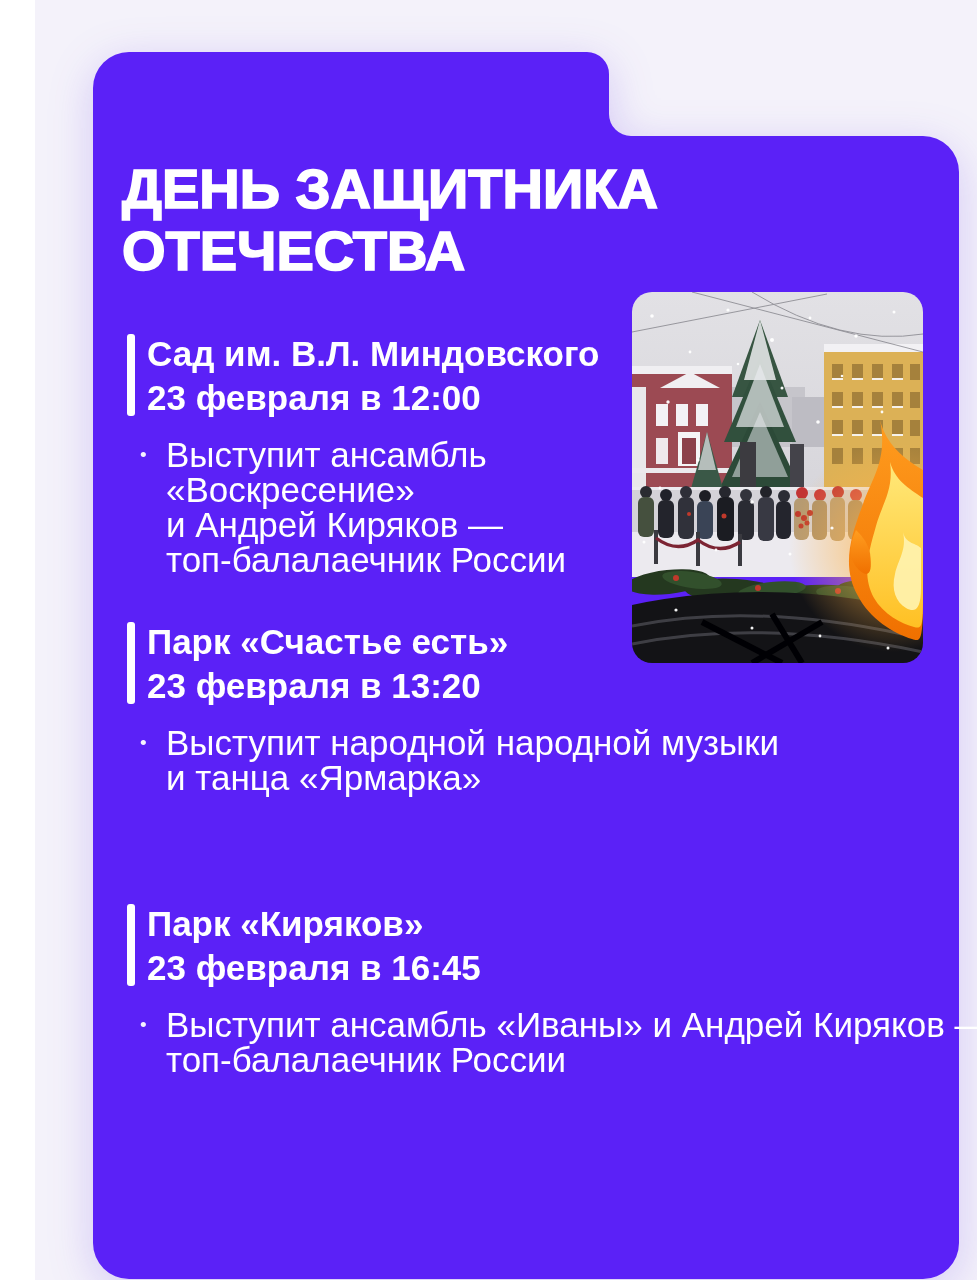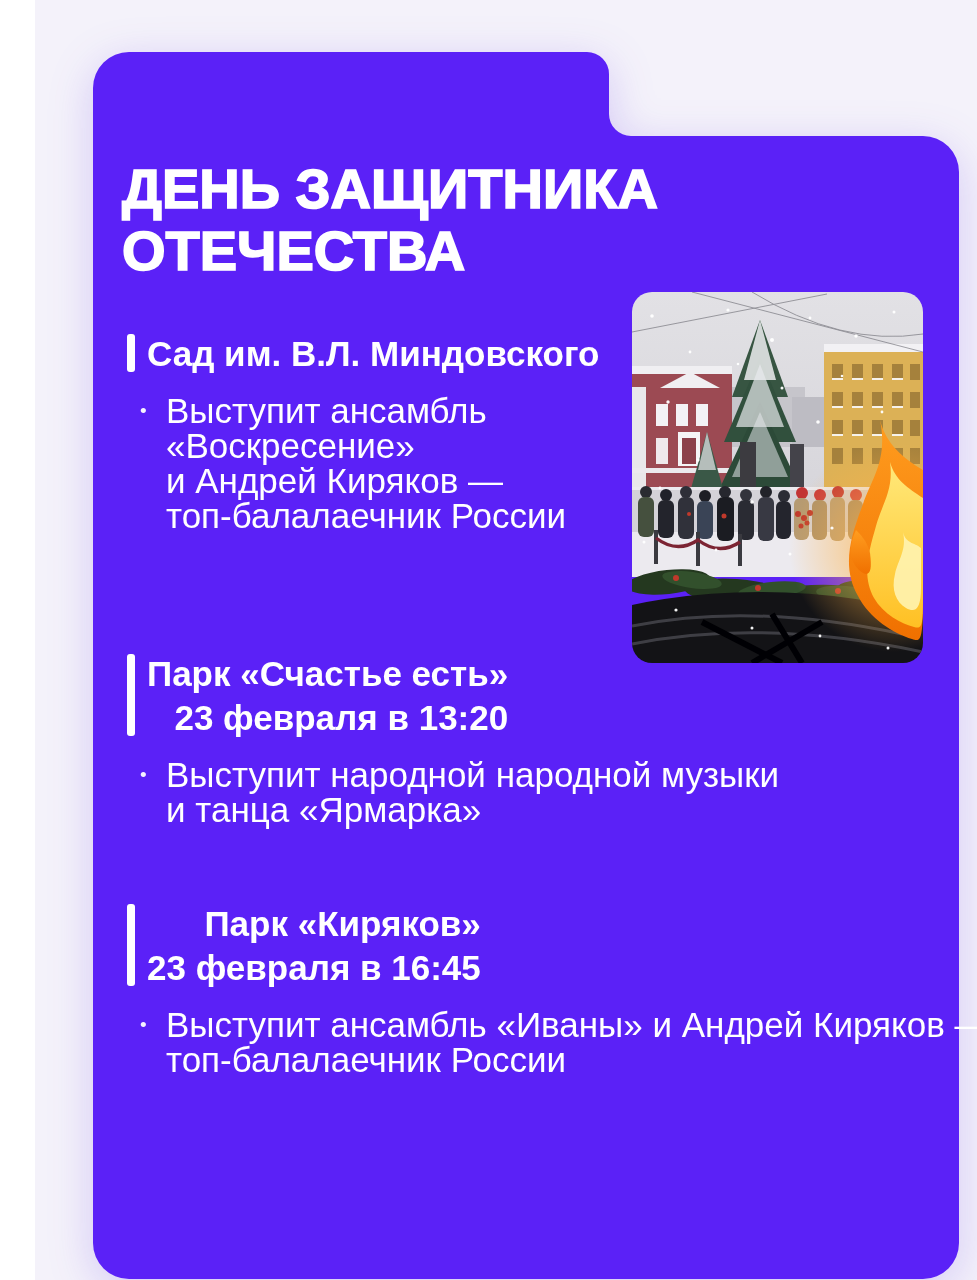--- a/index.html
+++ b/index.html
@@ -22,42 +22,42 @@
   }
   .poster-title{
     position:absolute;left:87px;top:158px;
     font-size:56px;line-height:62px;font-weight:700;
     letter-spacing:0px;
     -webkit-text-stroke:1.7px #FFFFFF;
     white-space:pre-line;
     text-transform:uppercase;
   }
   .section{position:absolute;left:92px;}
-  .section-head{display:flex;align-items:stretch;text-align:right;}
+  .section-head{display:flex;align-items:stretch;}
   .accent-bar{
     width:8px;border-radius:3px;background:#FFFFFF;
     margin-right:12px;flex:none;
     margin-top:2px;margin-bottom:4px;
   }
   .head-text{font-size:35px;line-height:44px;font-weight:700;}
   .venue,.datetime{white-space:nowrap;}
   .bullets{margin-top:17px;padding-left:13px;}
   .bullet{
     display:flex;align-items:flex-start;
     font-size:35px;line-height:35px;font-weight:400;
     white-space:pre-line;
   }
   .bullet::before{
     content:"\2022";
     font-size:19px;line-height:35px;
     width:26px;flex:none;
     opacity:.95;
   }
   .section--one{top:332px;}
-  .section--two{top:652px;}
+  .section--two{top:620px;}
   .section--three{top:902px;}
   .event-photo{
     position:absolute;left:597px;top:292px;width:291px;height:371px;
     border-radius:20px;overflow:hidden;
   }
   .event-photo svg{display:block;width:100%;height:100%;}
 </style>
 </head>
 <body>
 
@@ -68,20 +68,21 @@
   </svg>
 
   <div class="poster-title">ДЕНЬ ЗАЩИТНИКА
 ОТЕЧЕСТВА</div>
 
   <div class="section section--one">
     <div class="section-head">
       <div class="accent-bar"></div>
       <div class="head-text">
         <div class="venue">Сад им. В.Л. Миндовского</div>
+        <div class="datetime">23 февраля в 12:00</div>
       </div>
     </div>
     <div class="bullets">
       <div class="bullet">Выступит ансамбль
 «Воскресение»
 и Андрей Киряков —
 топ-балалаечник России</div>
     </div>
   </div>
 

